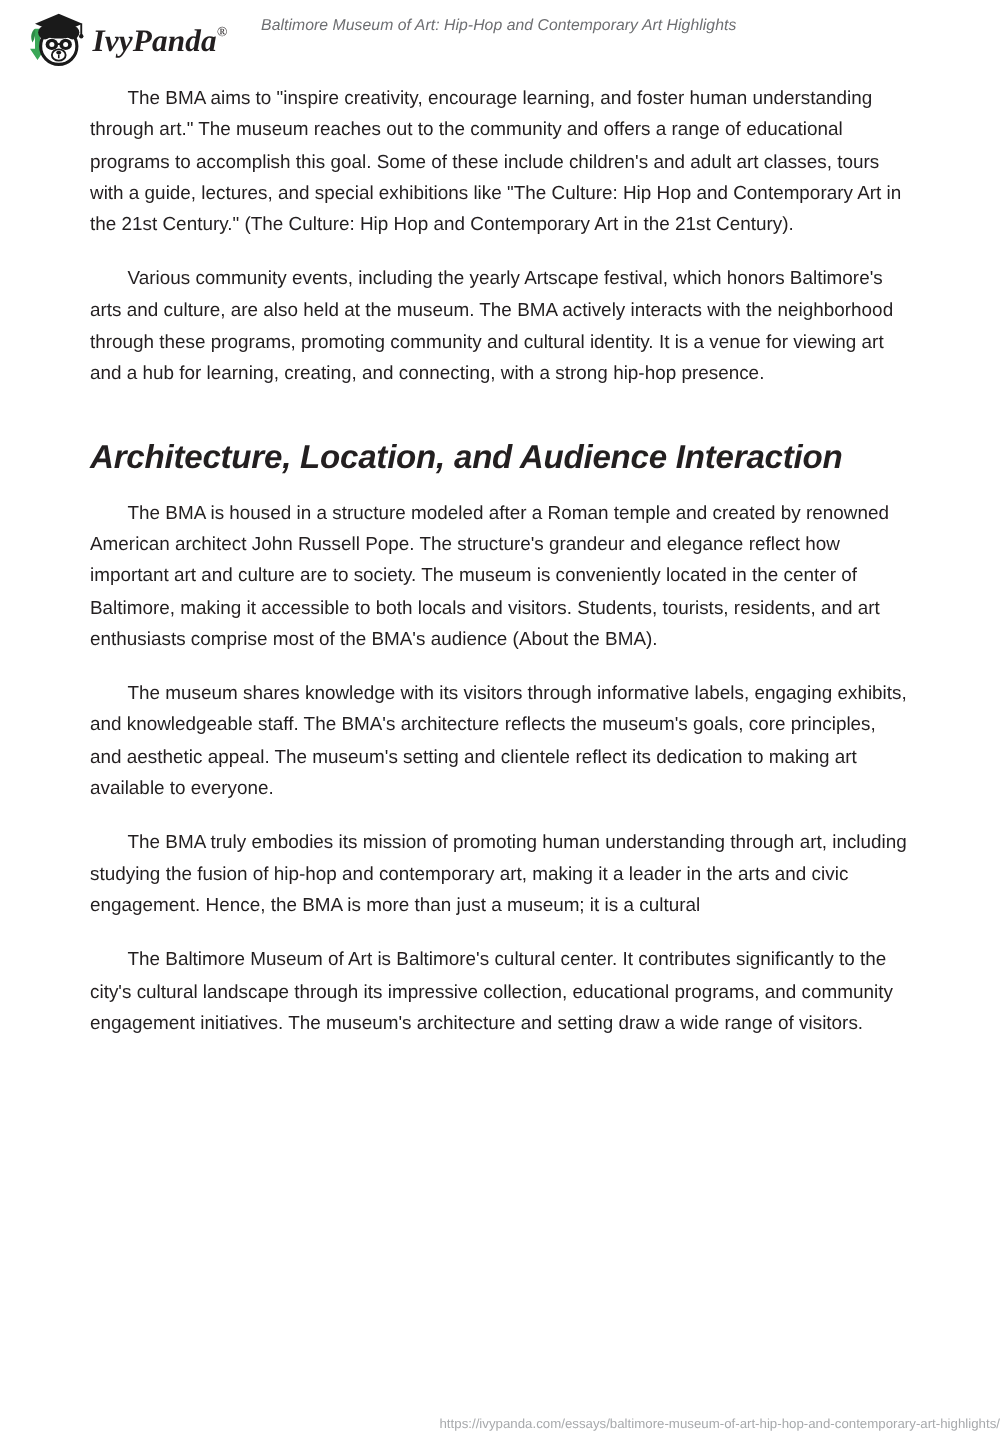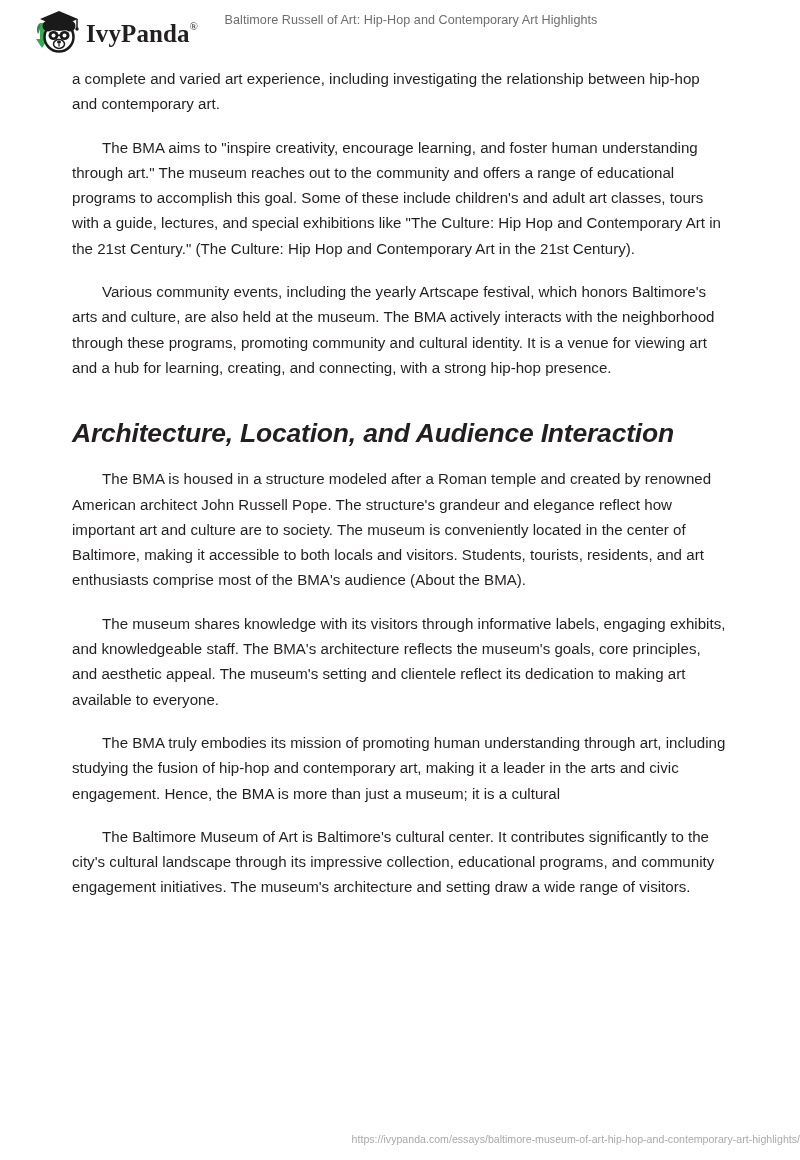--- a/index.html
+++ b/index.html
@@ -13,23 +13,24 @@
     position: relative;
     font-family: "Liberation Sans", sans-serif;
     color: #231f20;
     overflow: hidden;
   }
 
   
   .page-header {
     position: absolute;
     top: 0;
-    left: 12px;
+    left: 0;
     width: 728px;
     height: 62px;
+    font-style: italic;
   }
   .brand {
     position: absolute;
     left: 18px;
     top: 8px;
     display: flex;
     align-items: center;
     gap: 6px;
   }
   .brand-logo-mark {
@@ -145,25 +146,24 @@
 
         <path d="M58 6 L96 22 L58 38 L20 22 Z" fill="#1a1a1a"></path>
         <path d="M40 28 L40 42 C40 47 76 47 76 42 L76 28" fill="#1a1a1a"></path>
         <path d="M94 22 L94 40" stroke="#1a1a1a" stroke-width="3"></path>
         <circle cx="94" cy="42" r="3.5" fill="#1a1a1a"></circle>
       </svg>
     </span>
     <span class="brand-wordmark"><span>IvyPanda</span><sup>®</sup></span>
   </div>
 
-  <div class="running-head">Baltimore Russell of Art: Hip-Hop and Contemporary Art Highlights</div>
+  <div class="running-head">Baltimore Museum of Art: Hip-Hop and Contemporary Art Highlights</div>
 </div>
 
 <div class="article" id="article-body">
-    <p class="no-indent">a complete and varied art experience, including investigating the relationship between hip-hop and contemporary art.</p>
     <p>The BMA aims to "inspire creativity, encourage learning, and foster human understanding through art." The museum reaches out to the community and offers a range of educational programs to accomplish this goal. Some of these include children's and adult art classes, tours with a guide, lectures, and special exhibitions like "The Culture: Hip Hop and Contemporary Art in the 21st Century." (The Culture: Hip Hop and Contemporary Art in the 21st Century).</p>
     <p>Various community events, including the yearly Artscape festival, which honors Baltimore's arts and culture, are also held at the museum. The BMA actively interacts with the neighborhood through these programs, promoting community and cultural identity. It is a venue for viewing art and a hub for learning, creating, and connecting, with a strong hip-hop presence.</p>
     <h2>Architecture, Location, and Audience Interaction</h2>
     <p>The BMA is housed in a structure modeled after a Roman temple and created by renowned American architect John Russell Pope. The structure's grandeur and elegance reflect how important art and culture are to society. The museum is conveniently located in the center of Baltimore, making it accessible to both locals and visitors. Students, tourists, residents, and art enthusiasts comprise most of the BMA's audience (About the BMA).</p>
     <p>The museum shares knowledge with its visitors through informative labels, engaging exhibits, and knowledgeable staff. The BMA's architecture reflects the museum's goals, core principles, and aesthetic appeal. The museum's setting and clientele reflect its dedication to making art available to everyone.</p>
     <p>The BMA truly embodies its mission of promoting human understanding through art, including studying the fusion of hip-hop and contemporary art, making it a leader in the arts and civic engagement. Hence, the BMA is more than just a museum; it is a cultural</p>
     <p>The Baltimore Museum of Art is Baltimore's cultural center. It contributes significantly to the city's cultural landscape through its impressive collection, educational programs, and community engagement initiatives. The museum's architecture and setting draw a wide range of visitors.</p>
   </div>
 
 <div class="page-footer">

